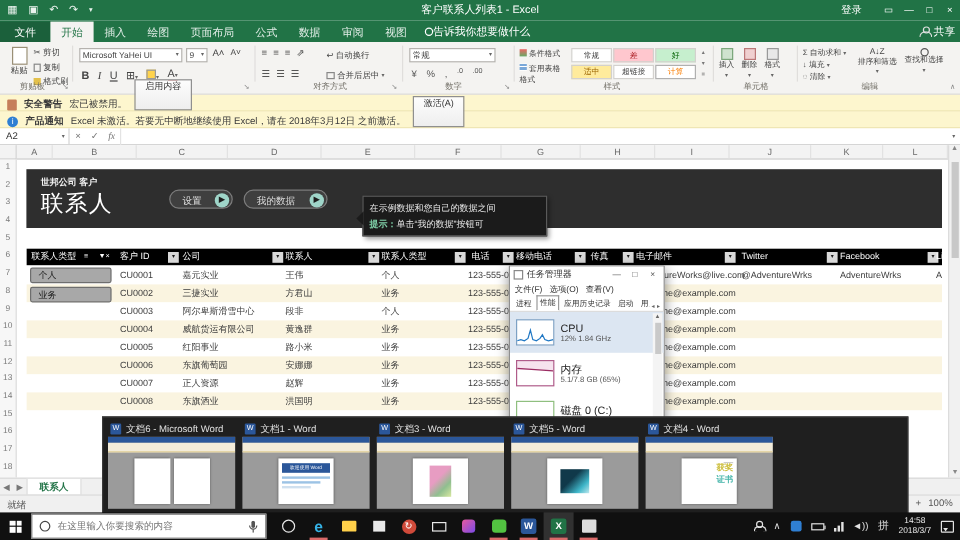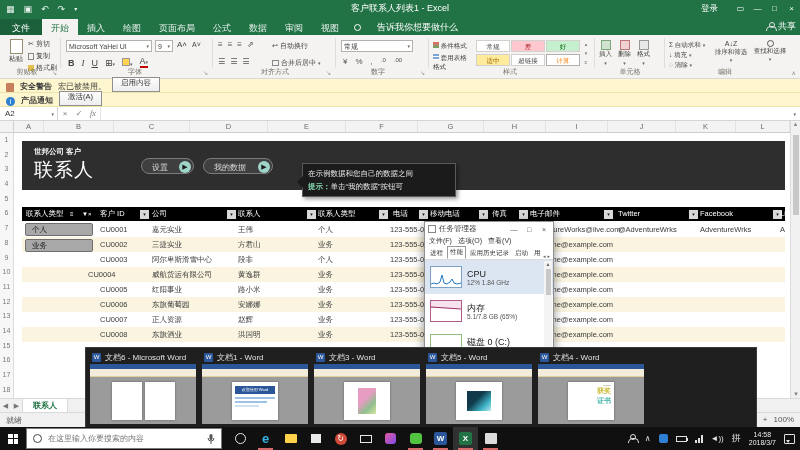--- a/index.html
+++ b/index.html
@@ -11,36 +11,36 @@
 #titlebar .qat{display:flex;align-items:center;gap:9px;padding-left:6px;height:17px;color:#eaf3ee;font-size:9px}
 #title-text{left:0;right:0;top:0;height:17px;text-align:center;line-height:17px;font-size:9px;color:#fff}
 #tb-right{right:0;top:0;height:17px;display:flex;align-items:center;gap:0}
 #tb-right .wbtn{width:17px;height:17px;text-align:center;line-height:17px;font-size:8px;color:#fff}
 #tb-right .signin{font-size:8.5px;margin-right:14px}
 
 #tabrow{left:0;top:17px;width:800px;height:18px;background:#217346}
 .rtab{display:inline-block;height:18px;line-height:18px;padding:0 9px;font-size:9px;color:#e4efe9}
 .rtab.file{background:#1b603b;color:#fff;padding:0 12px}
 .rtab.active{background:#f4f3f1;color:#217346}
-#tellme{display:inline-flex;align-items:center;gap:16px;color:#fff;font-size:9px;height:18px;margin-left:6px}
+#tellme{display:inline-flex;align-items:center;gap:0;color:#fff;font-size:9px;height:18px;margin-left:6px}
 .bulb{width:7px;height:7px;border:1px solid #fff;border-radius:50%;display:inline-block}
 #share-top{right:4px;top:19px;display:flex;align-items:center;gap:3px;color:#fff;font-size:9px;height:15px}
 
 #ribbon{left:0;top:35px;width:800px;height:44px;background:#f4f3f1;border-bottom:1px solid #d8d8d8;font-size:7.5px;color:#444}
 .gsep{position:absolute;top:3px;bottom:10px;width:1px;background:#e0dedc}
 .glabel{position:absolute;bottom:1px;font-size:7px;color:#737068;width:60px;text-align:center}
 .dlaunch{position:absolute;bottom:2px;font-size:6px;color:#8a8a8a}
 .mini{font-size:7px;color:#444;display:flex;align-items:center;gap:2px}
 .ibox{display:inline-block;border:1px solid #b5b2ae;background:#fff;color:#444}
 .dd{color:#666;font-size:5px}
 .stylecell{width:34px;height:12px;font-size:6.5px;line-height:12px;text-align:center;border:1px solid #d3d1ce;background:#fff}
 
 .notice{left:0;width:800px;height:14px;background:#fdf6ce;border-bottom:1px solid #ece2ad;font-size:8px;display:flex;align-items:flex-end;gap:6px;padding-left:6px;color:#3b3b3b}
 .notice b{font-size:8px}
-.nbtn{border:1px solid #8f8f8f;background:linear-gradient(#fdfdfd,#eee);padding:0 8px;height:15px;line-height:10px;font-size:7.5px;color:#333}
+.nbtn{border:1px solid #8f8f8f;background:linear-gradient(#fdfdfd,#eee);padding:0 8px;height:26px;line-height:10px;font-size:7.5px;color:#333}
 
 #fbar{left:0;top:107px;width:800px;height:14px;background:#fff;border-bottom:1px solid #d5d5d5;display:flex;align-items:center;font-size:8px}
 #namebox{width:58px;height:14px;border-right:1px solid #d5d5d5;padding-left:5px;display:flex;align-items:center;justify-content:space-between;color:#333}
 .fxb{width:14px;text-align:center;color:#777;font-size:8px}
 
 #corner{left:0;top:121px;width:14px;height:12px;background:#f3f3f3;border-right:1px solid #cfcfcf;border-bottom:1px solid #cfcfcf}
 #colL{left:14px;top:121px;width:776px;height:12px;background:#f3f3f3;border-bottom:1px solid #cfcfcf;display:flex;font-size:7.5px;color:#6a6a6a}
 #colL span{display:inline-block;text-align:center;line-height:12px;border-right:1px solid #e2e2e2}
 #colL span:nth-of-type(1){width:30px}#colL span:nth-of-type(2){width:70px}#colL span:nth-of-type(3){width:76px}
 #colL span:nth-of-type(4){width:78px}#colL span:nth-of-type(5){width:78px}#colL span:nth-of-type(6){width:72px}
@@ -292,20 +292,21 @@
 
 <div class="ab notice" style="top:79px">
   <span style="width:8px;height:9px;background:#c67f5a;border-radius:1px;flex:none"></span>
   <b>安全警告</b>
   <span>宏已被禁用。</span>
   <span class="nbtn">启用内容</span>
 </div>
 <div class="ab notice" style="top:93px">
   <span style="width:9px;height:9px;background:#2f7fd3;border-radius:50%;color:#fff;font-size:7px;line-height:9px;text-align:center;flex:none">i</span>
   <b>产品通知</b>
+  <span>Excel 未激活。若要无中断地继续使用 Excel，请在 2018年3月12日 之前激活。</span>
   <span class="nbtn">激活(A)</span>
 </div>
 
 <div class="ab" id="fbar">
   <div id="namebox">
       <span>A2</span>
       <span class="dd" style="margin-right:3px">▾</span>
     </div>
   <span class="fxb">×</span>
   <span class="fxb">✓</span>
@@ -427,21 +428,21 @@
         <span class="tc" style="left:216px">段非</span>
         <span class="tc" style="left:296px">个人</span>
         <span class="tc" style="left:368px">123-555-0125</span>
         <span class="tc" style="left:508px">someone@example.com</span>
         <span class="tc" style="left:596px"></span>
         <span class="tc" style="left:678px"></span>
         <span class="tc" style="left:758px"></span>
       </div>
 
       <div class="t-row">
-        <span class="tc" style="left:66px">CU0004</span>
+        <span class="tc" style="left:78px">CU0004</span>
         <span class="tc" style="left:130px">威航货运有限公司</span>
         <span class="tc" style="left:216px">黄逸群</span>
         <span class="tc" style="left:296px">业务</span>
         <span class="tc" style="left:368px">123-555-0126</span>
         <span class="tc" style="left:508px">someone@example.com</span>
         <span class="tc" style="left:596px"></span>
         <span class="tc" style="left:678px"></span>
         <span class="tc" style="left:758px"></span>
       </div>
 

